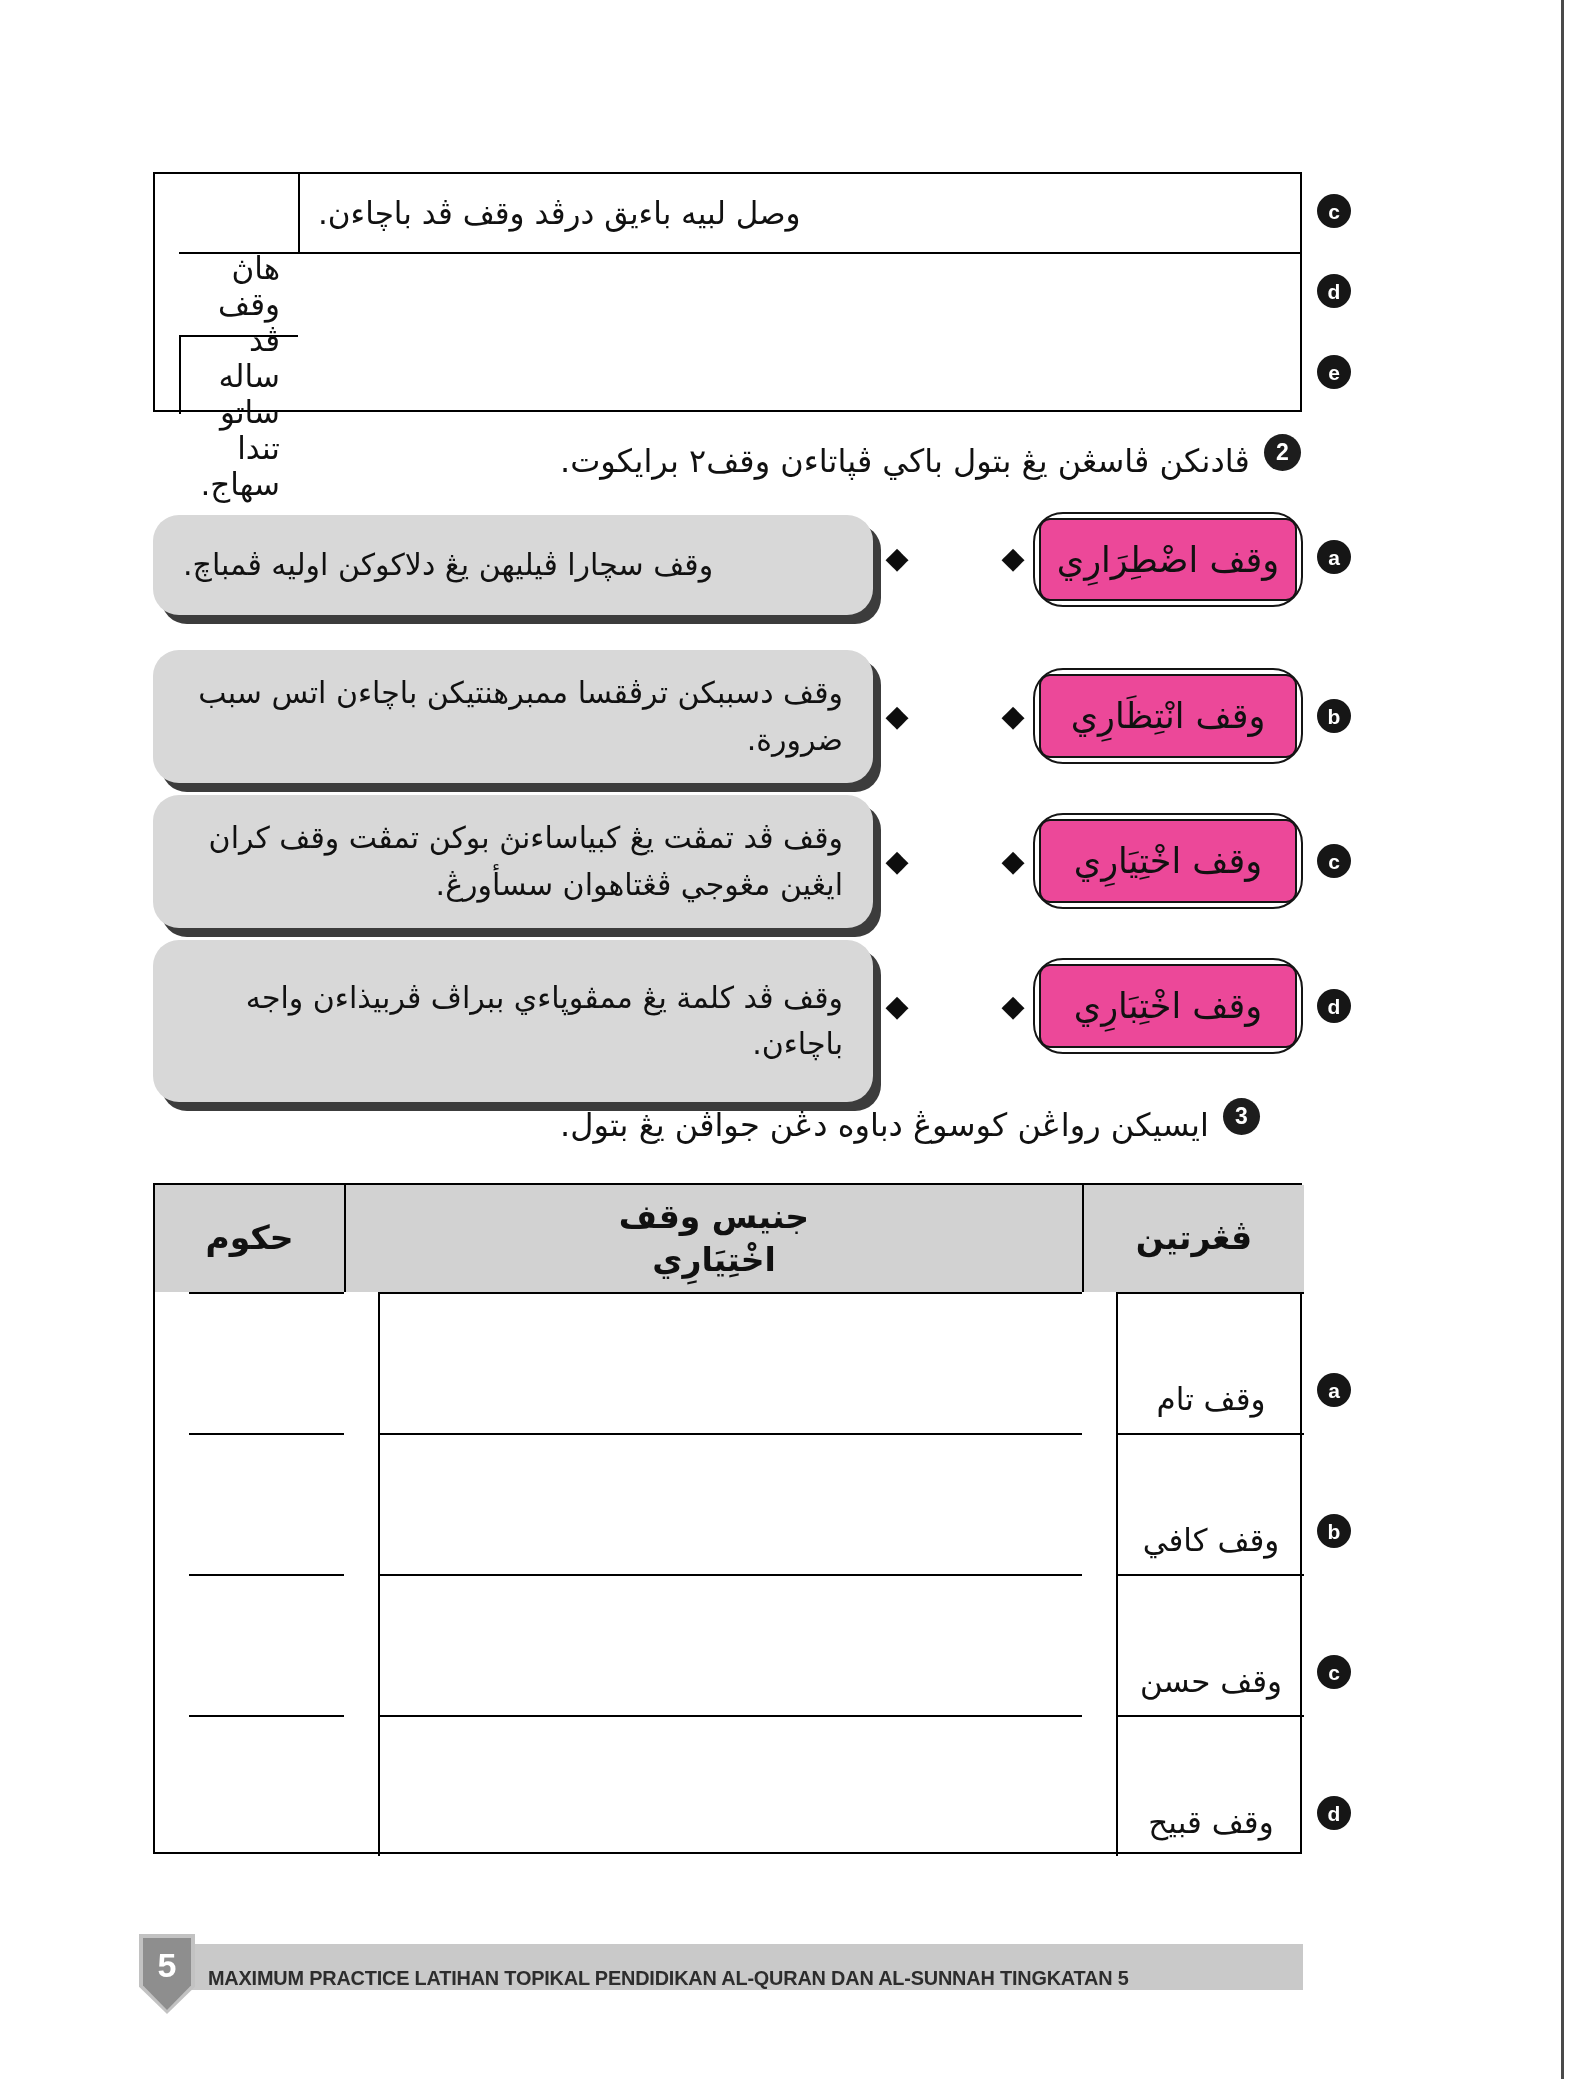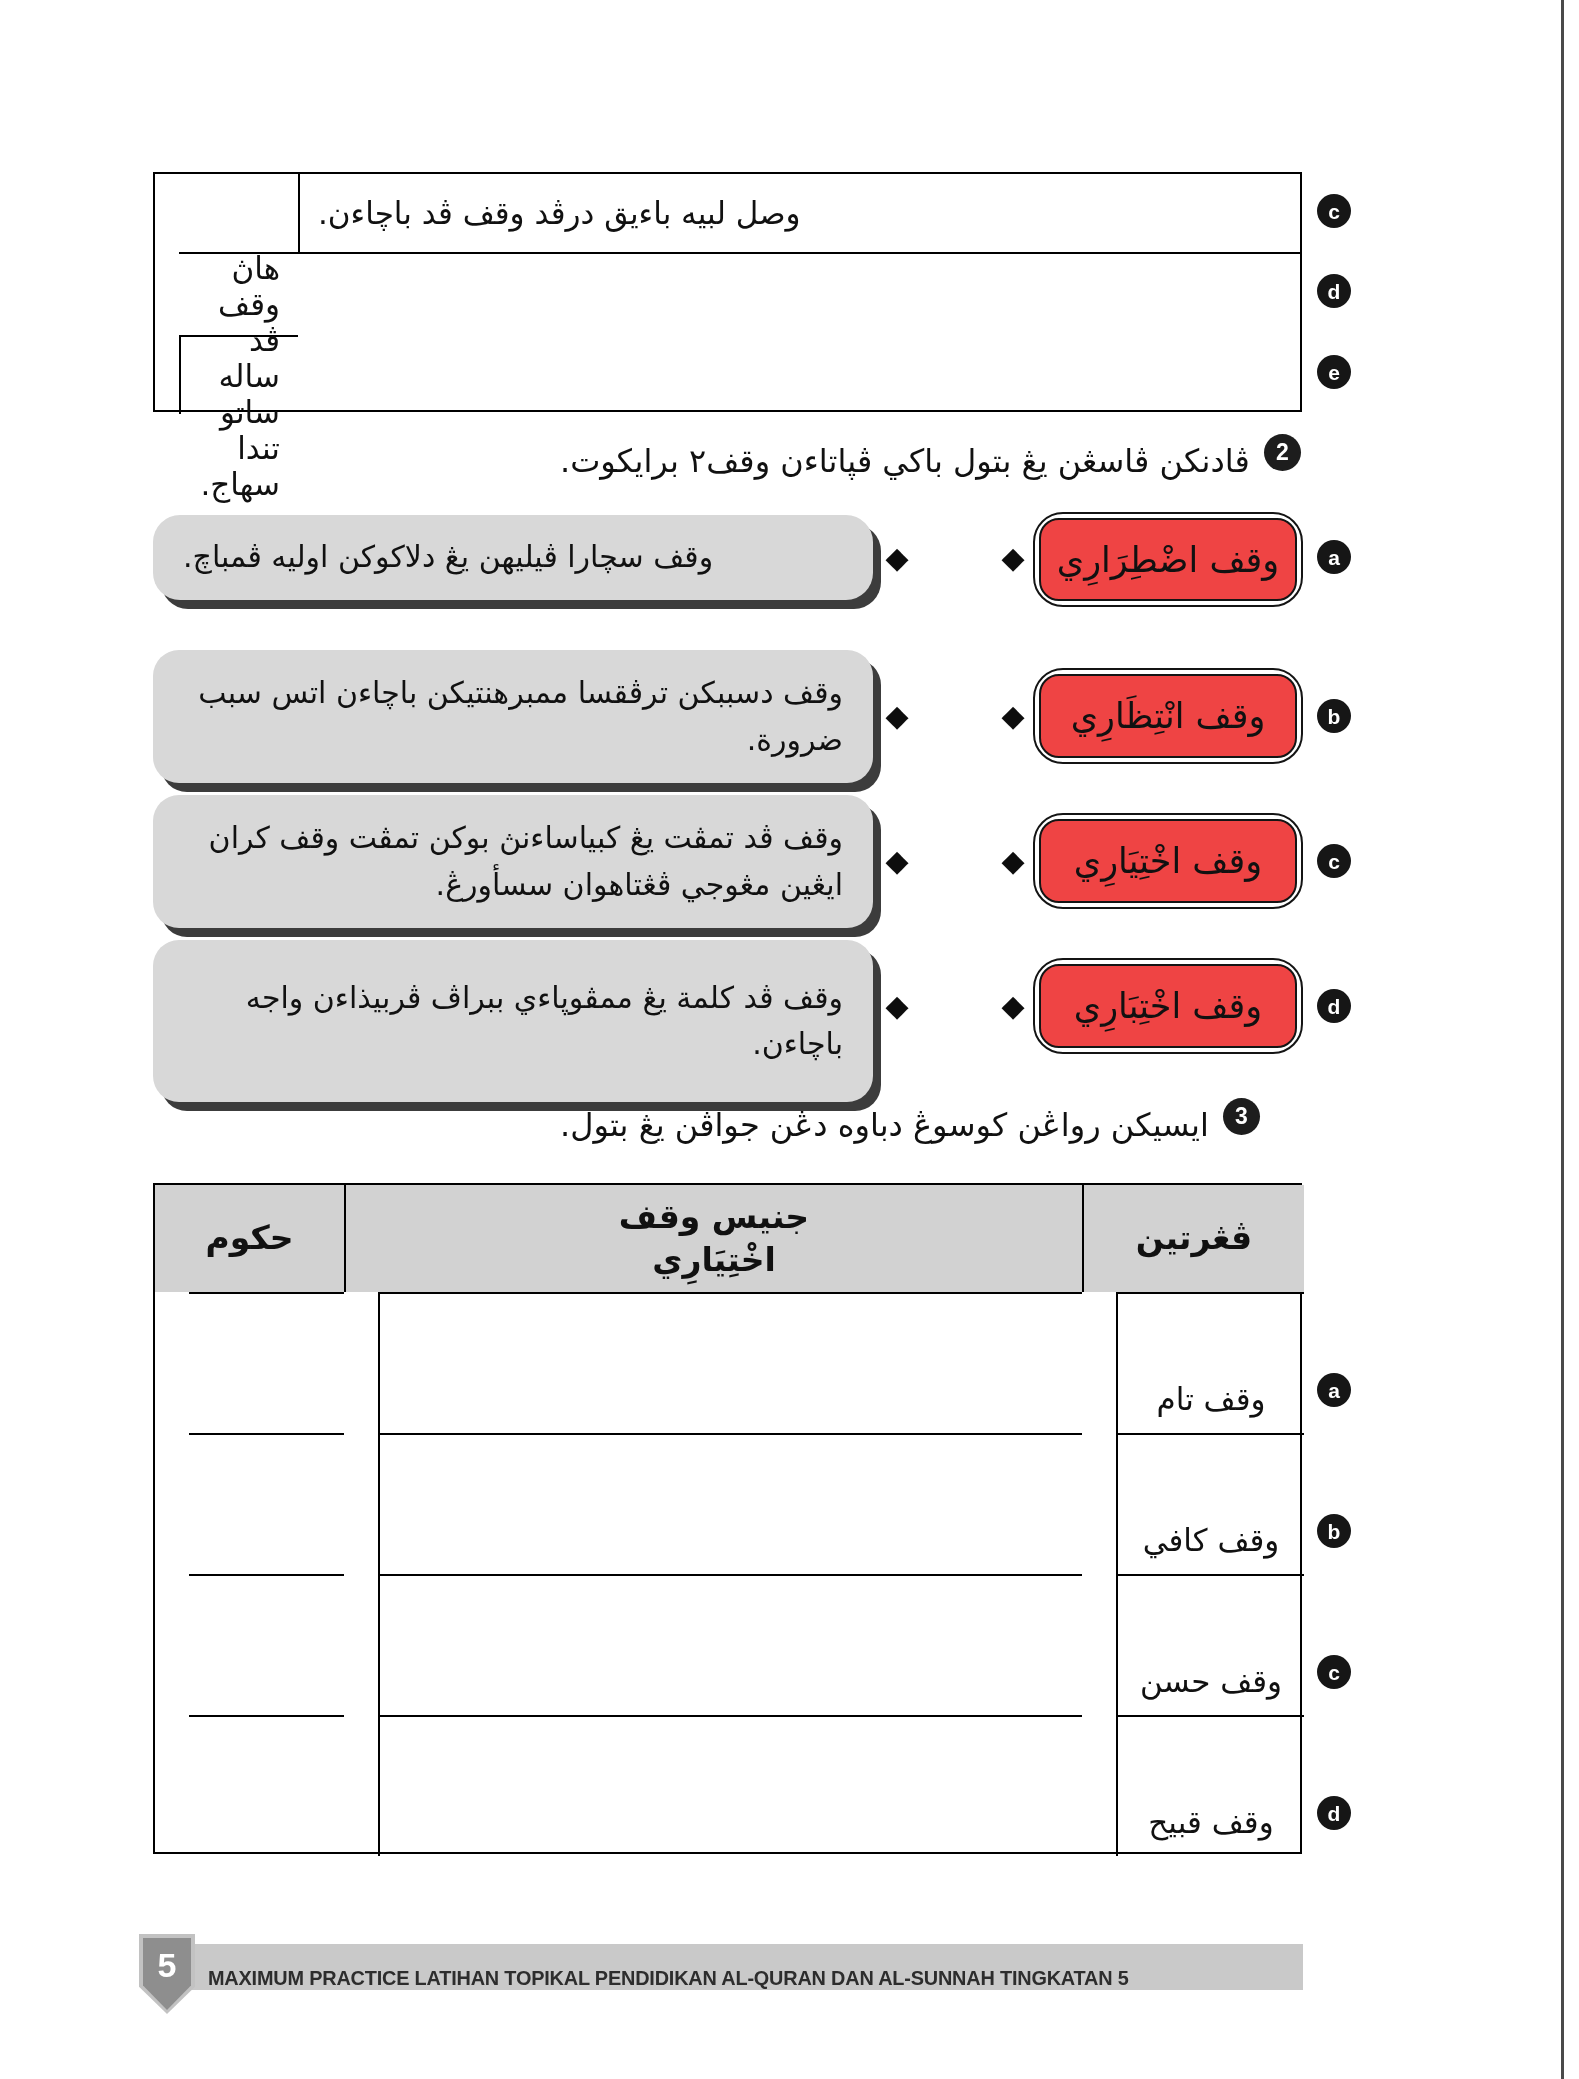--- a/index.html
+++ b/index.html
@@ -49,22 +49,22 @@
   }
   .diamond{
     position:absolute;font-size:30px;color:#0d0d0d;line-height:1;
     transform:translate(-50%,-50%);
   }
   .termbox{
     position:absolute;left:1033px;width:270px;box-sizing:border-box;
     border:2px solid #141414;border-radius:30px;padding:4px;background:#fff;
   }
   .termbox .inner{
-    width:100%;height:100%;box-sizing:border-box;border:2px solid #141414;border-radius:20px;
-    background:#ef4444;display:flex;align-items:center;justify-content:center;
+    width:100%;height:100%;box-sizing:border-box;border:2px solid #141414;border-radius:11px;
+    background:#ec4899;display:flex;align-items:center;justify-content:center;
     font-size:35px;direction:rtl;
   }
 
   
   .t3{
     position:absolute;left:153px;top:1183px;width:1149px;height:671px;
     display:grid;grid-template-columns:189px 738px 222px;
     grid-template-rows:107px 141px 141px 141px 141px;
     border:2px solid #000;box-sizing:border-box;
   }
@@ -114,21 +114,21 @@
   </div>
   <div class="badge" style="left:1317px;top:194px;">c</div>
   <div class="badge" style="left:1317px;top:274px;">d</div>
   <div class="badge" style="left:1317px;top:355px;">e</div>
 
   <div class="instruction" style="left:560px;top:424px;width:785px;">
     <div class="qnum" style="position:relative;flex:0 0 auto;">2</div>
     <span class="txt">ڤادنكن ڤاسڠن يڠ بتول باكي ڤڽاتاءن وقف٢ برايكوت.</span>
   </div>
 
-  <div class="bubble" style="top:515px;height:85px;border-radius:27px;">وقف سچارا ڤيليهن يڠ دلاكوكن اوليه ڤمباچ.</div>
+  <div class="bubble" style="top:515px;height:100px;">وقف سچارا ڤيليهن يڠ دلاكوكن اوليه ڤمباچ.</div>
   <span class="diamond" style="left:897px;top:558px;">◆</span>
   <span class="diamond" style="left:1013px;top:558px;">◆</span>
   <div class="termbox" style="top:512px;height:95px;">
     <div class="inner">وقف اضْطِرَارِي</div>
   </div>
   <div class="badge" style="left:1317px;top:540px;">a</div>
 
   <div class="bubble" style="top:650px;height:133px;">وقف دسببكن ترڤقسا ممبرهنتيكن باچاءن اتس سبب ضرورة.</div>
   <span class="diamond" style="left:897px;top:716px;">◆</span>
   <span class="diamond" style="left:1013px;top:716px;">◆</span>

